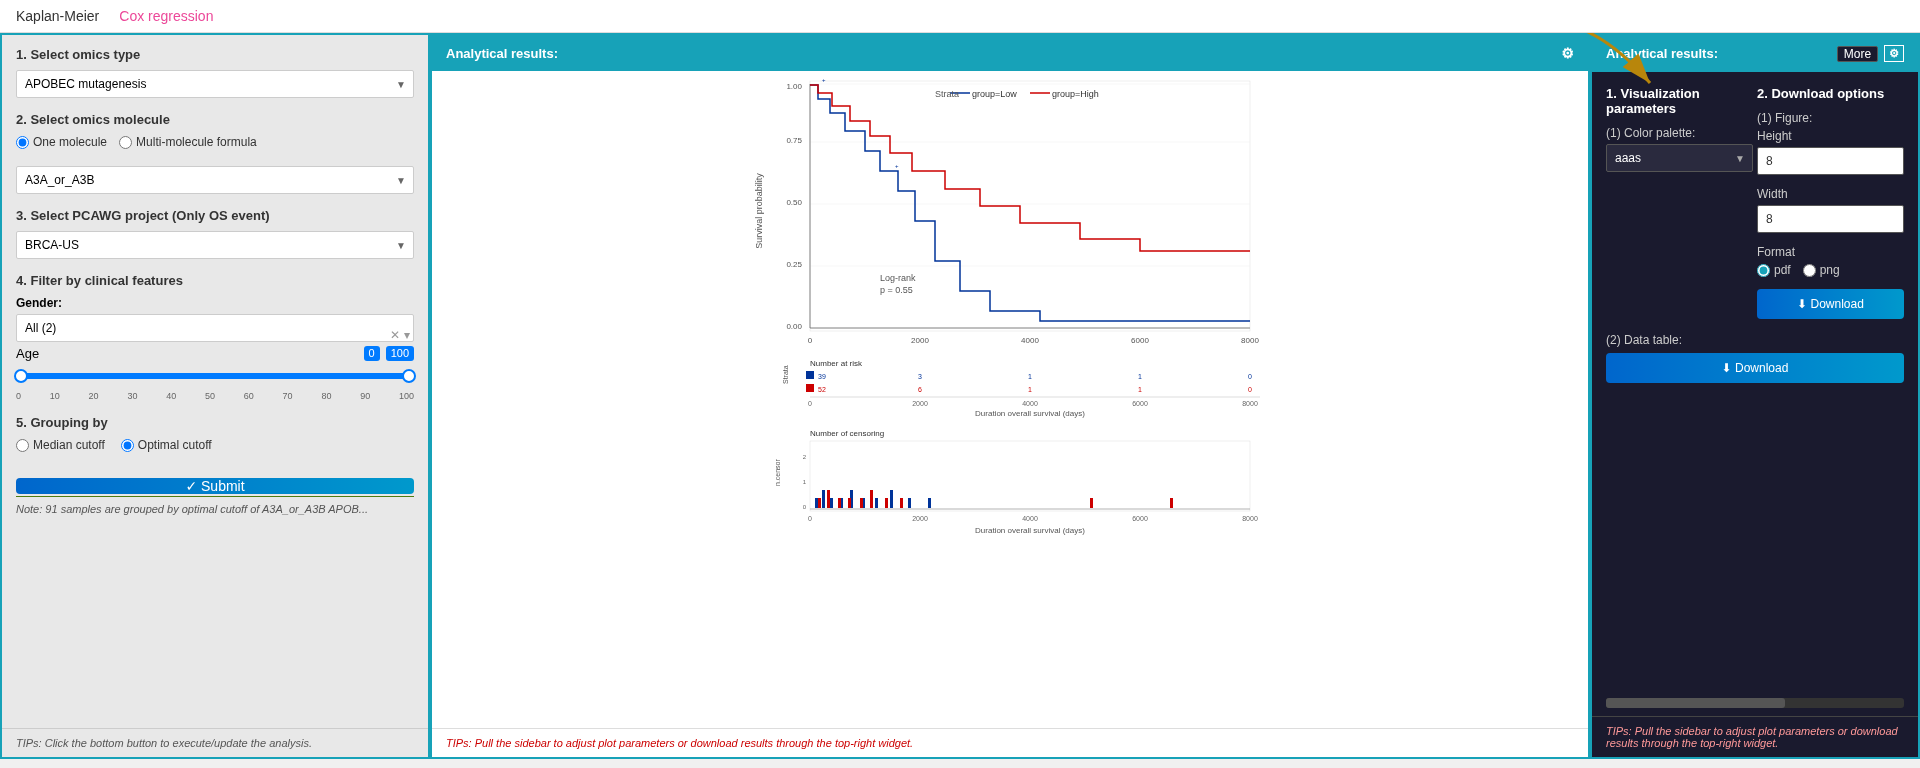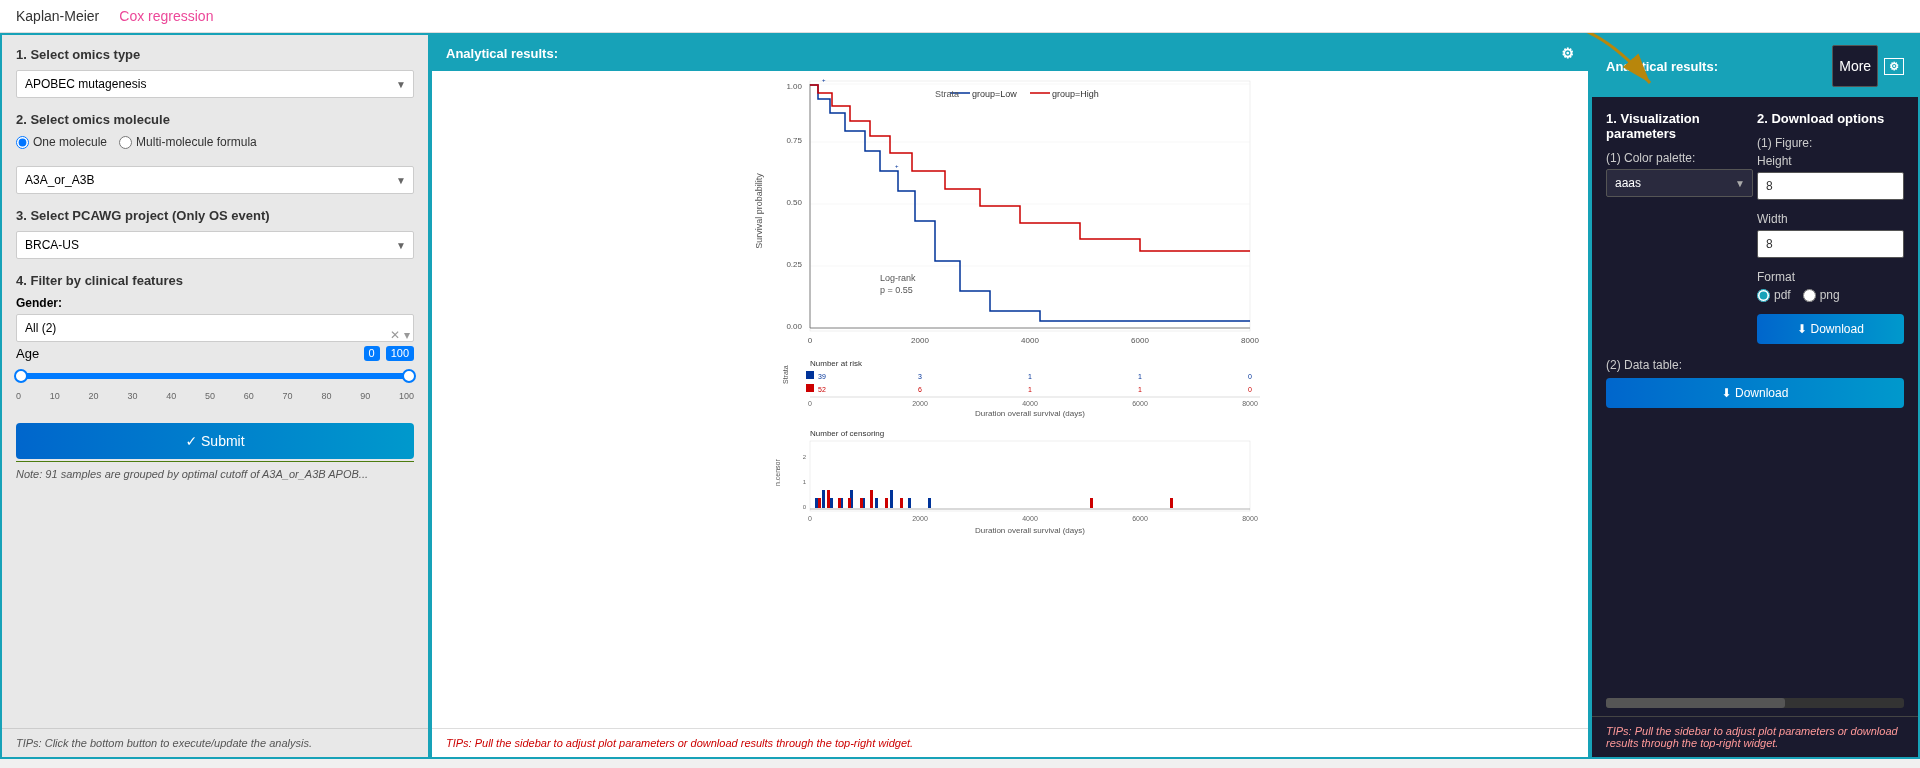--- a/index.html
+++ b/index.html
@@ -40,21 +40,21 @@
     .multi-select-icons span { cursor: pointer; color: #999; font-size: 12px; }
 
     .age-slider-container { margin-top: 4px; }
     .age-labels-top { display: flex; justify-content: space-between; margin-bottom: 2px; }
     .age-badge { background: #007bff; color: #fff; padding: 1px 5px; border-radius: 3px; font-size: 11px; }
     .age-ticks { display: flex; justify-content: space-between; font-size: 9px; color: #666; margin-top: 2px; }
 
     .grouping-options { display: flex; gap: 16px; margin-top: 6px; }
     .grouping-options label { display: flex; align-items: center; gap: 4px; font-size: 12px; cursor: pointer; }
 
-    .submit-btn { width: 100%; padding: 10px; background: linear-gradient(to right, #0066cc, #0099cc); color: #fff; border: none; border-radius: 4px; font-size: 14px; cursor: pointer; margin-top: 8px; }
+    .submit-btn { width: 100%; background: linear-gradient(to right, #0066cc, #0099cc); color: #fff; border: none; border-radius: 4px; font-size: 14px; cursor: pointer; margin-top: 8px; }
 
     .note-text { font-size: 11px; color: #555; font-style: italic; padding: 6px 0; border-top: 1px solid #4d7c0f; margin-top: 2px; }
 
     
     .middle-panel { flex: 1; display: flex; flex-direction: column; border: 2px solid #17a2b8; background: #fff; position: relative; }
     .middle-header { background: #17a2b8; color: #fff; padding: 10px 14px; font-size: 13px; font-weight: bold; display: flex; justify-content: space-between; align-items: center; }
     .middle-header .gear-icon { cursor: pointer; font-size: 14px; }
     .middle-body { flex: 1; overflow: hidden; padding: 0; display: flex; flex-direction: column; }
     .middle-footer { padding: 8px 14px; background: #fff; border-top: 1px solid #ddd; font-size: 11px; color: #c00; font-style: italic; }
     .tips-text-red { color: #c00; font-style: italic; }
@@ -192,20 +192,33 @@
               <span>60</span>
               <span>70</span>
             <span>80</span>
               <span>90</span>
               <span>100</span>
           </div>
         </div>
       </div>
 
       
+      <div class="form-group">
+        <div class="section-title">5. Grouping by</div>
+        <div class="grouping-options">
+          <label>
+            <input type="radio" name="grouping" value="median" style="">
+            <span>Median cutoff</span>
+          </label>
+          <label>
+            <input type="radio" name="grouping" value="optimal" checked="" style="">
+            <span>Optimal cutoff</span>
+          </label>
+        </div>
+      </div>
 
       <button class="submit-btn">✓ Submit</button>
 
       <div class="note-text">Note: 91 samples are grouped by optimal cutoff of A3A_or_A3B APOB...</div>
     </div>
     <div class="panel-footer">
       <span>TIPs: Click the bottom button to execute/update the analysis.</span>
     </div>
   </div>
 
@@ -341,21 +354,21 @@
       <path d="M 20 20 Q 80 10 140 80" fill="none" stroke="#b8860b" stroke-width="3" marker-end="url(#arrowhead)"></path>
     </svg>
   </div>
 
   <div class="right-panel">
 
     <div style="position:relative;">
       <div class="right-header">
         <span>Analytical results:</span>
         <div style="display:flex;align-items:center;gap:6px;">
-          <button class="more-btn" style="font-size:14px;padding:12px 6px;">More</button>
+          <button class="more-btn" style="font-size:12px;padding:0 6px;">More</button>
           <span style="background:#17a2b8;border:1px solid #fff;padding:1px 4px;font-size:11px;cursor:pointer;">⚙</span>
         </div>
       </div>
     </div>
     <div class="right-body">
       <div class="right-sections">
 
         <div>
           <div class="right-section-title">1. Visualization parameters</div>
           <div class="param-group">

